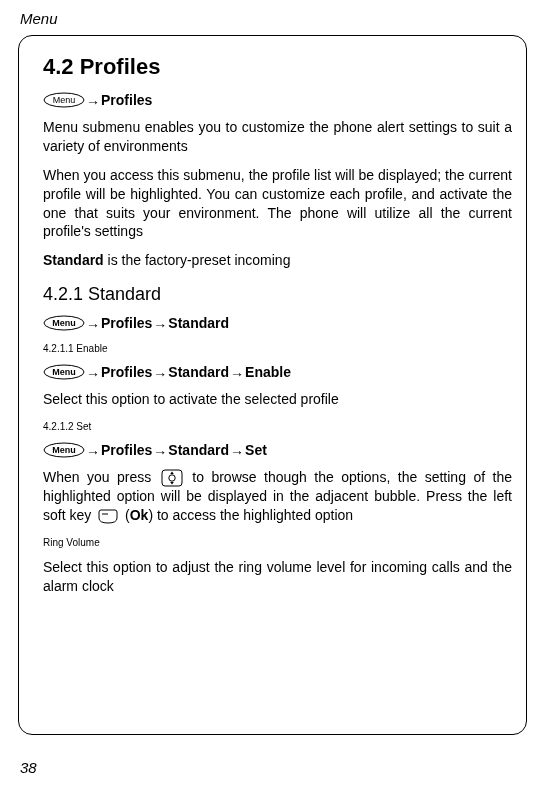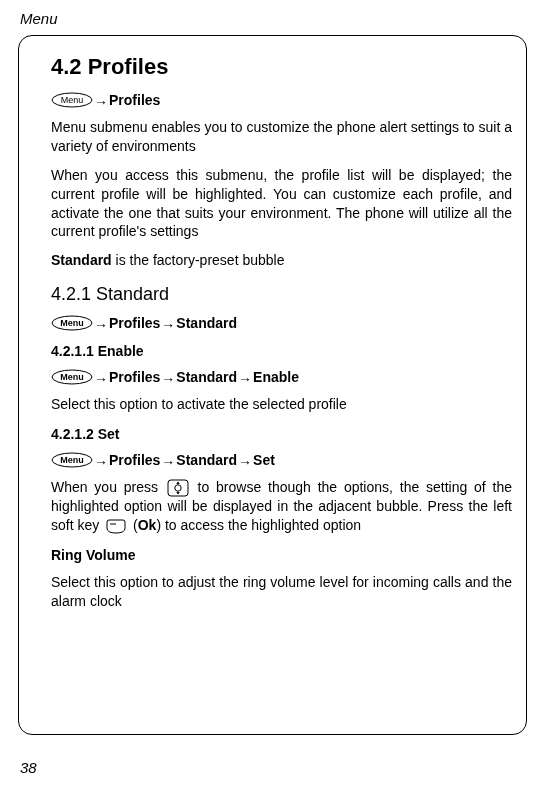--- a/index.html
+++ b/index.html
@@ -13,38 +13,38 @@
   }
   .header-title {
     font-style: italic;
     font-size: 15px;
     margin-bottom: 8px;
     margin-left: 2px;
   }
   .content-frame {
     border: 1.5px solid #000;
     border-radius: 14px;
-    padding: 18px 14px 18px 32px;
+    padding: 18px 14px 18px 24px;
     height: 700px;
     overflow: hidden;
   }
   .h2 {
     font-size: 22px;
     font-weight: bold;
     margin-bottom: 12px;
   }
   .h3 {
     font-size: 18px;
     font-weight: normal;
     margin-top: 14px;
     margin-bottom: 10px;
   }
   .h4 {
-    font-size: 14px;
-    font-weight: bold;
+    font-size: 10px;
+    font-weight: normal;
     margin-top: 12px;
     margin-bottom: 10px;
   }
   .breadcrumb {
     font-size: 14px;
     font-weight: bold;
     margin-bottom: 10px;
     display: flex;
     align-items: center;
     flex-wrap: wrap;
@@ -94,21 +94,21 @@
         <text x="21" y="11" text-anchor="middle" font-family="Arial" font-size="9" font-weight="normal">Menu</text>
       </svg>
     </span>
     <span class="arrow">→</span>
     <span>Profiles</span>
   </div>
 
   <div class="para">Menu submenu enables you to customize the phone alert settings to suit a variety of environments</div>
   <div class="para">When you access this submenu, the profile list will be displayed; the current profile will be highlighted. You can customize each profile, and activate the one that suits your environment. The phone will utilize all the current profile's settings</div>
   <div class="para">
-    <span class="bold">Standard</span><span> is the factory-preset bubble</span>
+    <span class="bold">Standard</span><span> is the factory-preset incoming</span>
   </div>
 
   <div class="h3">4.2.1 Standard</div>
 
   <div class="breadcrumb">
     <span class="icon">
       <svg width="42" height="16" viewBox="0 0 42 16">
         <ellipse cx="21" cy="8" rx="20" ry="7" fill="none" stroke="#000" stroke-width="1"></ellipse>
         <text x="21" y="11" text-anchor="middle" font-family="Arial" font-size="9">Menu</text>
       </svg>

